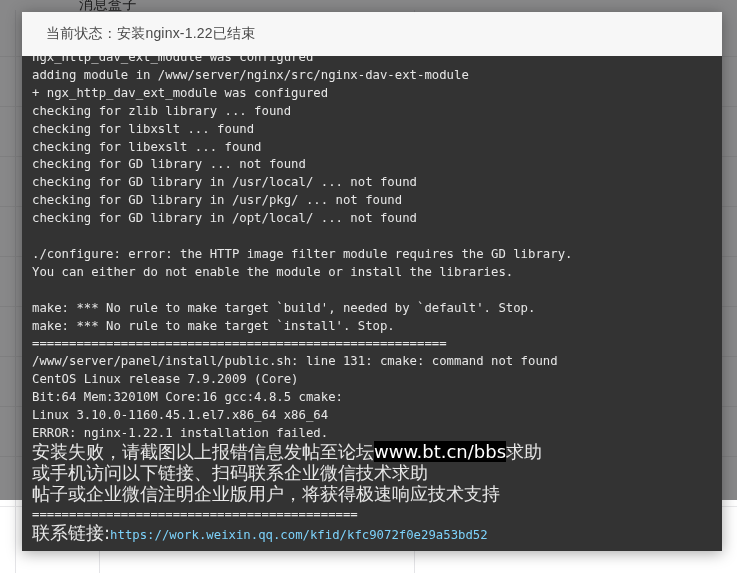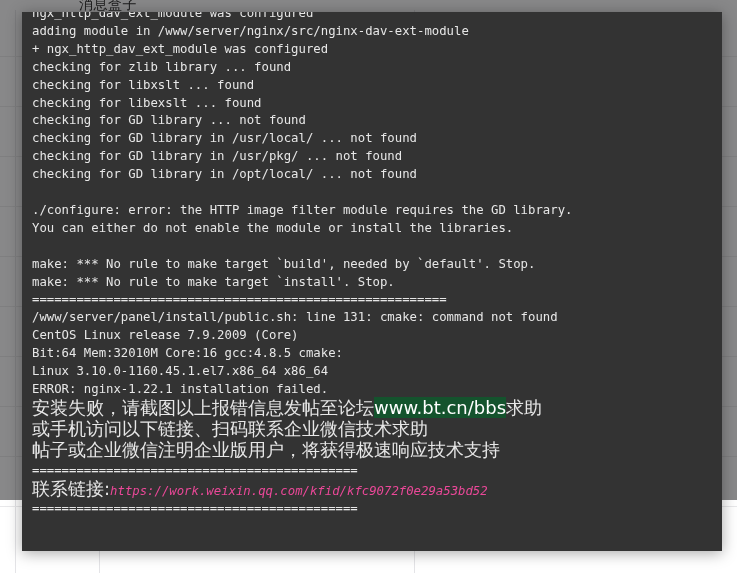--- a/index.html
+++ b/index.html
@@ -113,23 +113,23 @@
     min-height: 17.9px;
   }
 
   .log-line.clipped {
     
     position: relative;
     height: 9px;
     overflow: hidden;
   }
 
-  .seg-red { color: #ec4899; font-style: italic; }
+  .seg-red { color: #7dd3fc; }
   .seg-sel {
-    background: #14532d;
+    background: #000000;
     color: #ffffff;
     margin-top: 36px;
   }
 
   .cjk { font-family: "DejaVu Sans", sans-serif; font-size: 18px; }
 </style>
 </head>
 <body>
 
 <div id="page-root">
@@ -150,20 +150,23 @@
       <div class="hline" style="top:446px;"></div>
       <div class="hline" style="top:496px;"></div>
     </div>
     <div id="bg-title">消息盒子</div>
   </div>
 
   <div id="dim-backdrop"></div>
 
   <div id="modal">
 
+    <div id="modal-header">
+      <div id="modal-status">当前状态：安装nginx-1.22已结束</div>
+    </div>
 
     <div id="log-body">
       <div id="log-lines"><div class="log-line clipped">ngx_http_dav_ext_module was configured</div><div class="log-line">adding module in /www/server/nginx/src/nginx-dav-ext-module</div><div class="log-line">+ ngx_http_dav_ext_module was configured</div><div class="log-line">checking for zlib library ... found</div><div class="log-line">checking for libxslt ... found</div><div class="log-line">checking for libexslt ... found</div><div class="log-line">checking for GD library ... not found</div><div class="log-line">checking for GD library in /usr/local/ ... not found</div><div class="log-line">checking for GD library in /usr/pkg/ ... not found</div><div class="log-line">checking for GD library in /opt/local/ ... not found</div><div class="log-line">&nbsp;</div><div class="log-line">./configure: error: the HTTP image filter module requires the GD library.</div><div class="log-line">You can either do not enable the module or install the libraries.</div><div class="log-line">&nbsp;</div><div class="log-line">make: *** No rule to make target `build', needed by `default'. Stop.</div><div class="log-line">make: *** No rule to make target `install'. Stop.</div><div class="log-line">========================================================</div><div class="log-line">/www/server/panel/install/public.sh: line 131: cmake: command not found</div><div class="log-line">CentOS Linux release 7.9.2009 (Core)</div><div class="log-line">Bit:64 Mem:32010M Core:16 gcc:4.8.5 cmake:</div><div class="log-line">Linux 3.10.0-1160.45.1.el7.x86_64 x86_64</div><div class="log-line">ERROR: nginx-1.22.1 installation failed.</div><div class="log-line"><span class="cjk">安装失败，请截图以上报错信息发帖至论坛</span><span class="seg-sel cjk">www.bt.cn/bbs</span><span class="cjk">求助</span></div><div class="log-line"><span class="cjk">或手机访问以下链接、扫码联系企业微信技术求助</span></div><div class="log-line"><span class="cjk">帖子或企业微信注明企业版用户，将获得极速响应技术支持</span></div><div class="log-line"><span>============================================</span></div><div class="log-line"><span class="cjk">联系链接:</span><span class="seg-red">https://work.weixin.qq.com/kfid/kfc9072f0e29a53bd52</span></div><div class="log-line"><span>============================================</span></div></div>
     </div>
 
   </div>
 
 </div>
 
 </body></html>

